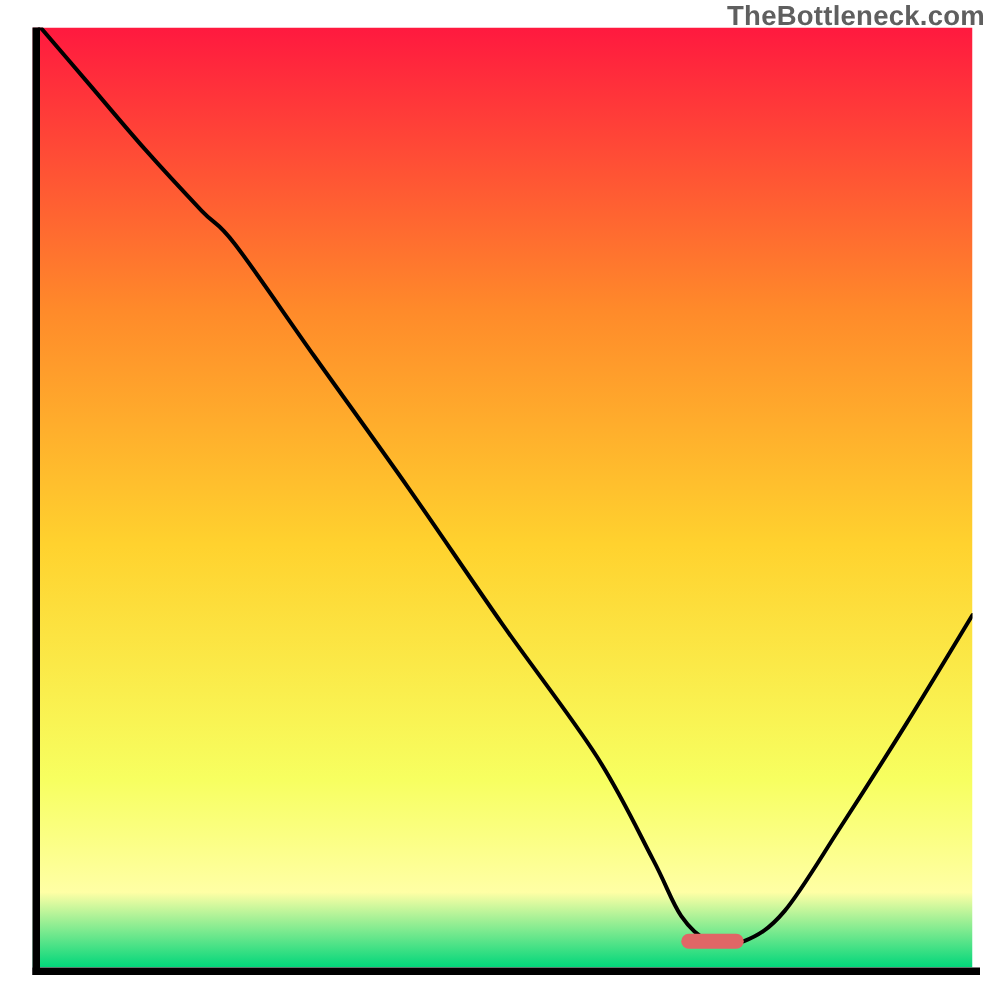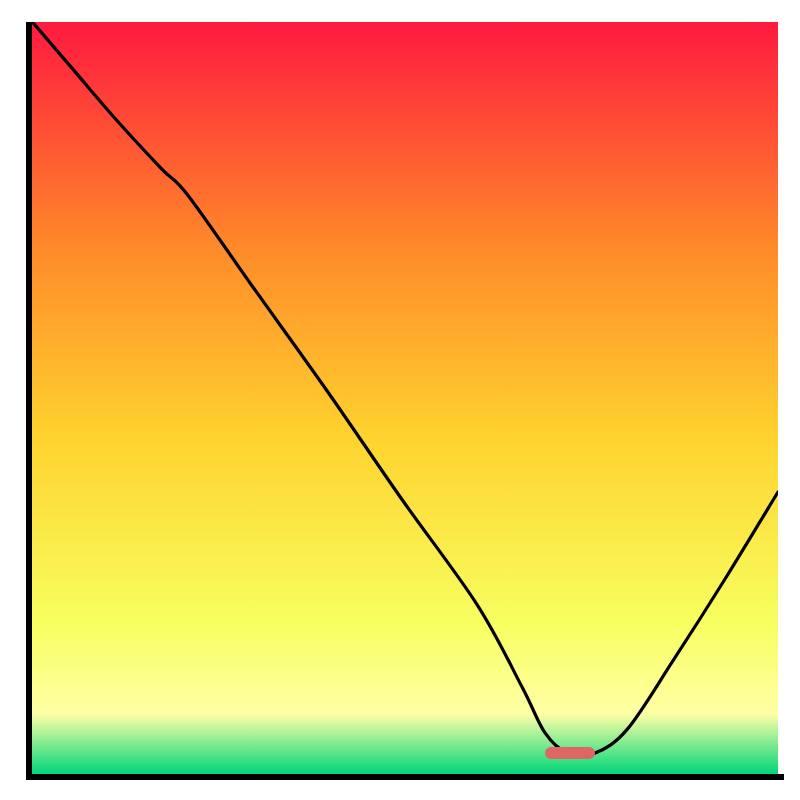--- a/index.html
+++ b/index.html
@@ -81,13 +81,14 @@
 
     <svg class="curve-svg" viewBox="0 0 752 752" preserveAspectRatio="none">
       <path id="curve-path" d="M 0.00 -7.52 C 7.52 1.25, 30.08 27.57, 45.12 45.12 C 60.16 62.67, 75.20 80.84, 90.24 97.76 C 105.28 114.68, 123.45 134.11, 135.36 146.64 C 147.27 159.17, 146.64 153.53, 161.68 172.96 C 176.72 192.39, 202.41 230.61, 225.60 263.20 C 248.79 295.79, 275.73 332.76, 300.80 368.48 C 325.87 404.20, 350.93 441.80, 376.00 477.52 C 401.07 513.24, 431.15 551.47, 451.20 582.80 C 471.25 614.13, 485.04 644.21, 496.32 665.52 C 507.60 686.83, 511.36 699.74, 518.88 710.64 C 526.40 721.54, 533.04 727.56, 541.44 730.94 C 549.84 734.33, 559.24 734.95, 569.26 730.94 C 579.29 726.93, 588.69 722.17, 601.60 706.88 C 614.51 691.59, 630.43 664.27, 646.72 639.20 C 663.01 614.13, 681.81 584.68, 699.36 556.48 C 716.91 528.28, 743.23 484.41, 752.00 470.00" fill="none" stroke="#000" stroke-width="3.2" stroke-linejoin="round" stroke-linecap="round"></path>
     </svg>
 
     <div id="marker" class="marker" style="left: 518.504px; width: 50.384px; top: 724.944px;"></div>
   </div>
 
   <div class="axes"></div>
 
+  <div class="watermark">TheBottleneck.com</div>
 </div>
 
 </body></html>

